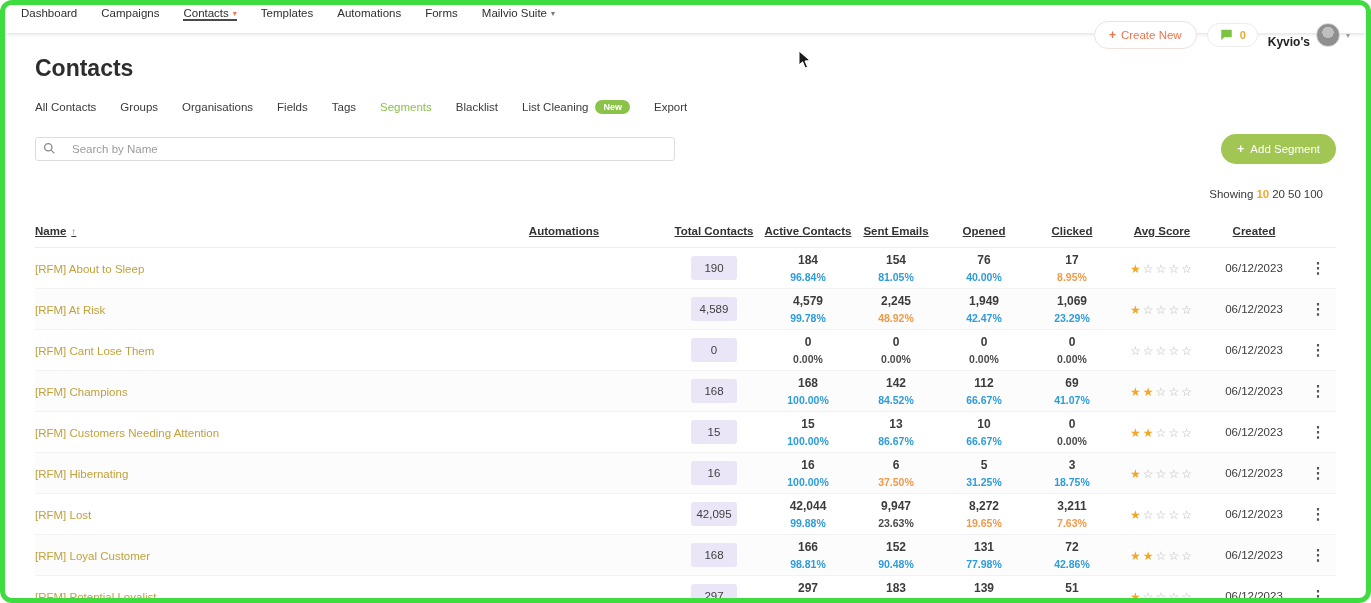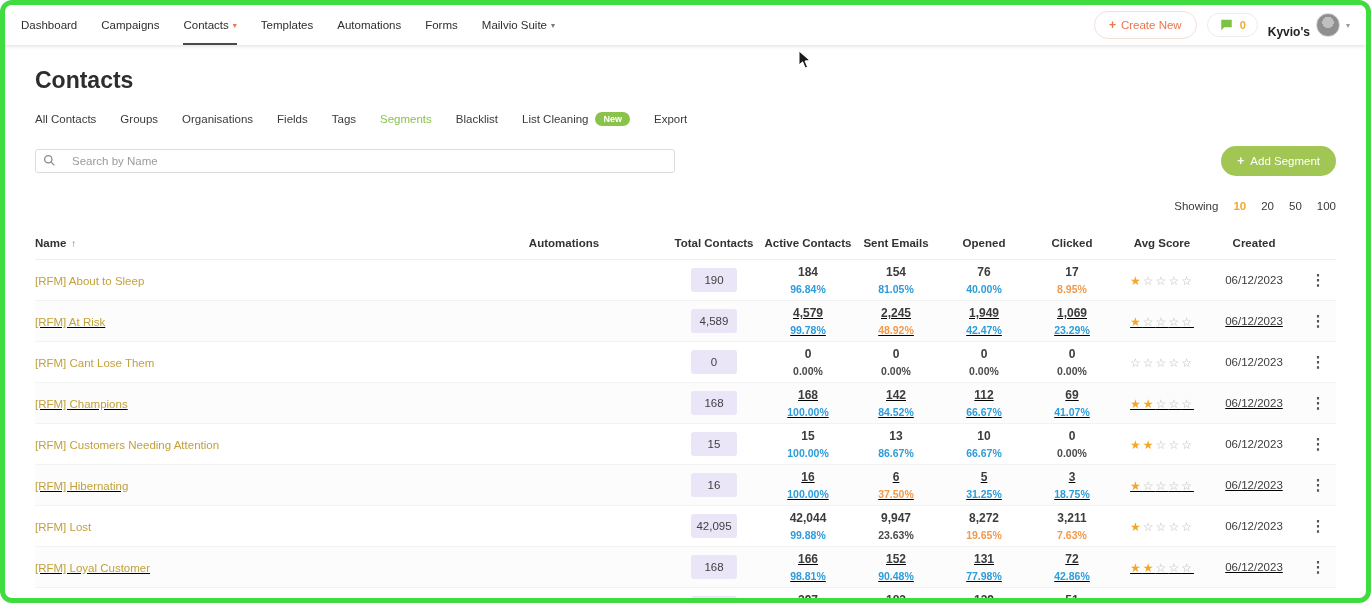--- a/index.html
+++ b/index.html
@@ -2,22 +2,22 @@
 <html><head>
 <meta charset="utf-8">
 <style>
   * { margin:0; padding:0; box-sizing:border-box; }
   html,body { width:1371px; height:603px; overflow:hidden; background:#fff;
     font-family:"Liberation Sans", sans-serif; }
   .frame { position:absolute; inset:0; border:5px solid #3EDC3E; border-radius:12px;
     overflow:hidden; background:#fff; }
 
   
-  .navbar { height:40px; background:#fff; display:flex; align-items:center;
-    padding:0 16px; box-shadow:0 1px 4px rgba(0,0,0,.14); position:relative; z-index:5; }
+  .navbar { height:28px; background:#fff; display:flex; 
+    padding:0 16px; box-shadow:0 1px 4px rgba(0,0,0,.14); position:relative; z-index:5;flex-direction:column; }
   .nav-items { display:flex; gap:24px; height:100%; }
   .nav-item { display:flex; align-items:center; gap:4px; height:100%; font-size:11.5px;
     color:#2e2e2e; font-weight:500; text-decoration:none; cursor:pointer;
     border-bottom:2px solid transparent; border-top:2px solid transparent; }
   .nav-item.active { border-bottom-color:#4a4a4a; }
   .caret { font-size:8px; color:#777; }
   .caret.orange { color:#F0734A; }
   .nav-right { margin-left:auto; display:flex; align-items:center; gap:10px; }
   .btn-create { display:flex; align-items:center; gap:5px; background:#fff;
     border:1px solid #f0e2d9; border-radius:15px; padding:6px 14px; color:#F0734A;
@@ -44,36 +44,36 @@
   .search-wrap { position:relative; width:640px; }
   .search-wrap input { width:100%; height:24px; border:1px solid #dcdcdc; border-radius:3px;
     padding:0 8px 0 36px; font-size:11.5px; color:#444; font-family:inherit; outline:none; }
   .search-wrap input::placeholder { color:#9b9b9b; }
   .search-icon { position:absolute; left:8px; top:5px; }
   .btn-add { display:flex; align-items:center; gap:6px; background:#A2C653; border:none;
     border-radius:15px; color:#fff; font-size:11.5px; padding:8px 16px; cursor:pointer;
     font-family:inherit; font-weight:500; }
   .plus { font-size:12px; font-weight:bold; }
 
-  .showing-row { display:flex; justify-content:flex-end; align-items:center; gap:15px;
-    margin:24px 0 16px; font-size:11.5px; color:#3a3a3a; }
+  .showing-row { display:flex; justify-content:flex-end; align-items:center; gap:3px;
+    margin:24px 13px 16px; font-size:11.5px; color:#3a3a3a; }
   .show-opt { cursor:pointer; color:#3a3a3a; }
   .show-opt.sel { color:#F0A830; font-weight:600; }
 
   
   .grid-row { display:grid;
     grid-template-columns:1fr 200px 100px 88px 88px 88px 88px 92px 92px 36px;
     align-items:center; }
   .thead { padding:9px 0 10px; font-size:11.5px; font-weight:bold; color:#333;
-    border-bottom:1px solid #ededed; }
+    border-bottom:1px solid #ededed;text-decoration:underline; }
   .thead .tcell { text-align:center; }
   .thead .tname { text-align:left; display:flex; align-items:center; gap:5px; }
   .sort-arrow { color:#777; font-size:10px; cursor:pointer; }
   .trow { min-height:39px; border-bottom:1px solid #f2f2f2; padding:5px 0; }
-  .trow.alt { background:#fcfcfd;text-decoration:underline; }
+  .trow.alt { background:#fcfcfd; }
   .tcell { text-align:center; }
   .tcell.tname { text-align:left; }
   .name-link { font-size:11.5px; color:#C2A13B; font-weight:500; text-decoration:none; cursor:pointer; }
   .total-badge { display:inline-block; min-width:46px; background:#EAE6F8; color:#3f3f3f;
     font-size:11.5px; padding:6px 2px; border-radius:3px; }
   .stat .val { font-size:12px; font-weight:600; color:#3c3c3c; }
   .stat .pct { font-size:10.5px; font-weight:600; margin-top:4px; }
   .pct-blue { color:#2D9CDB; }
   .pct-orange { color:#F2994A; }
   .pct-dark { color:#4a4a4a; }

